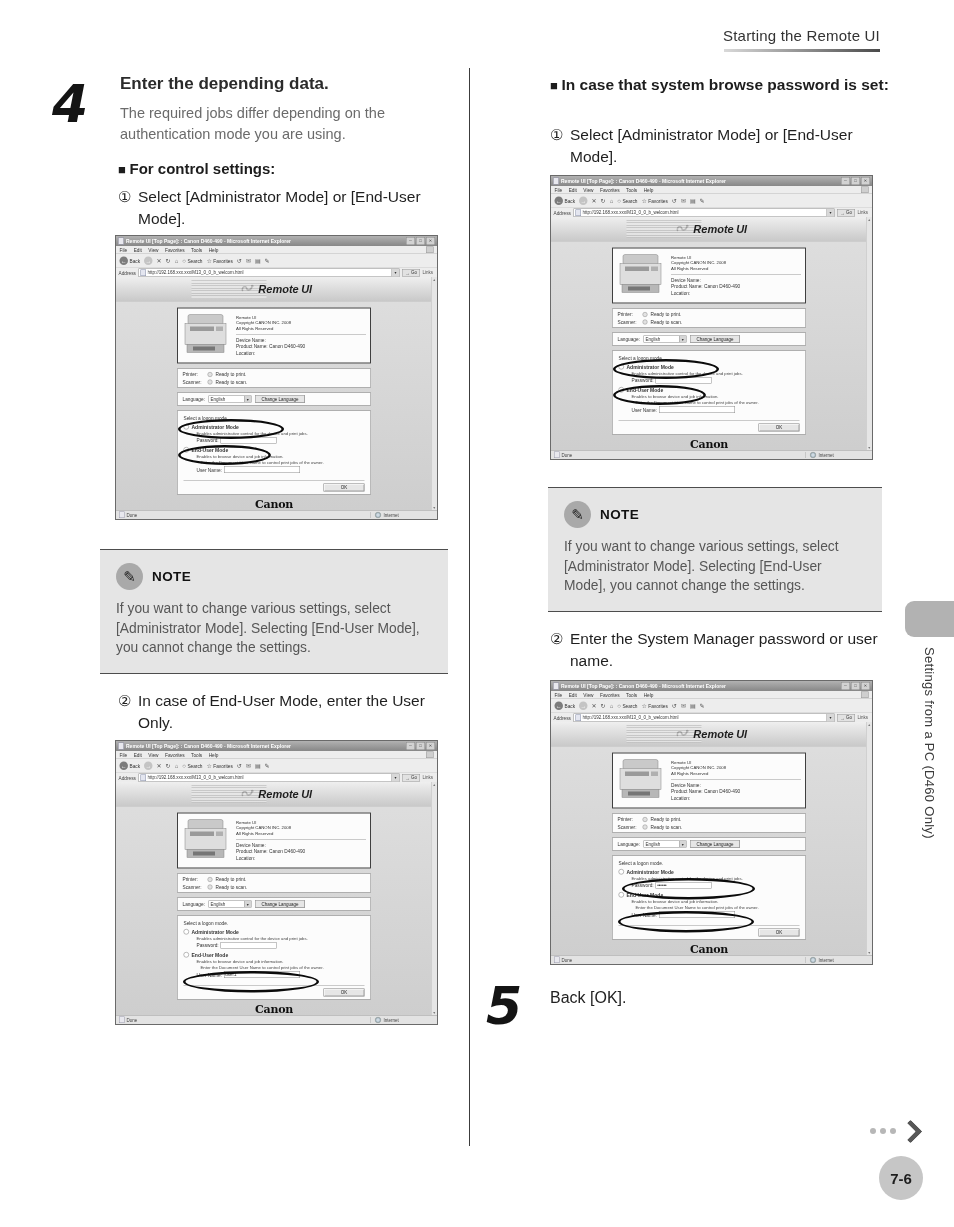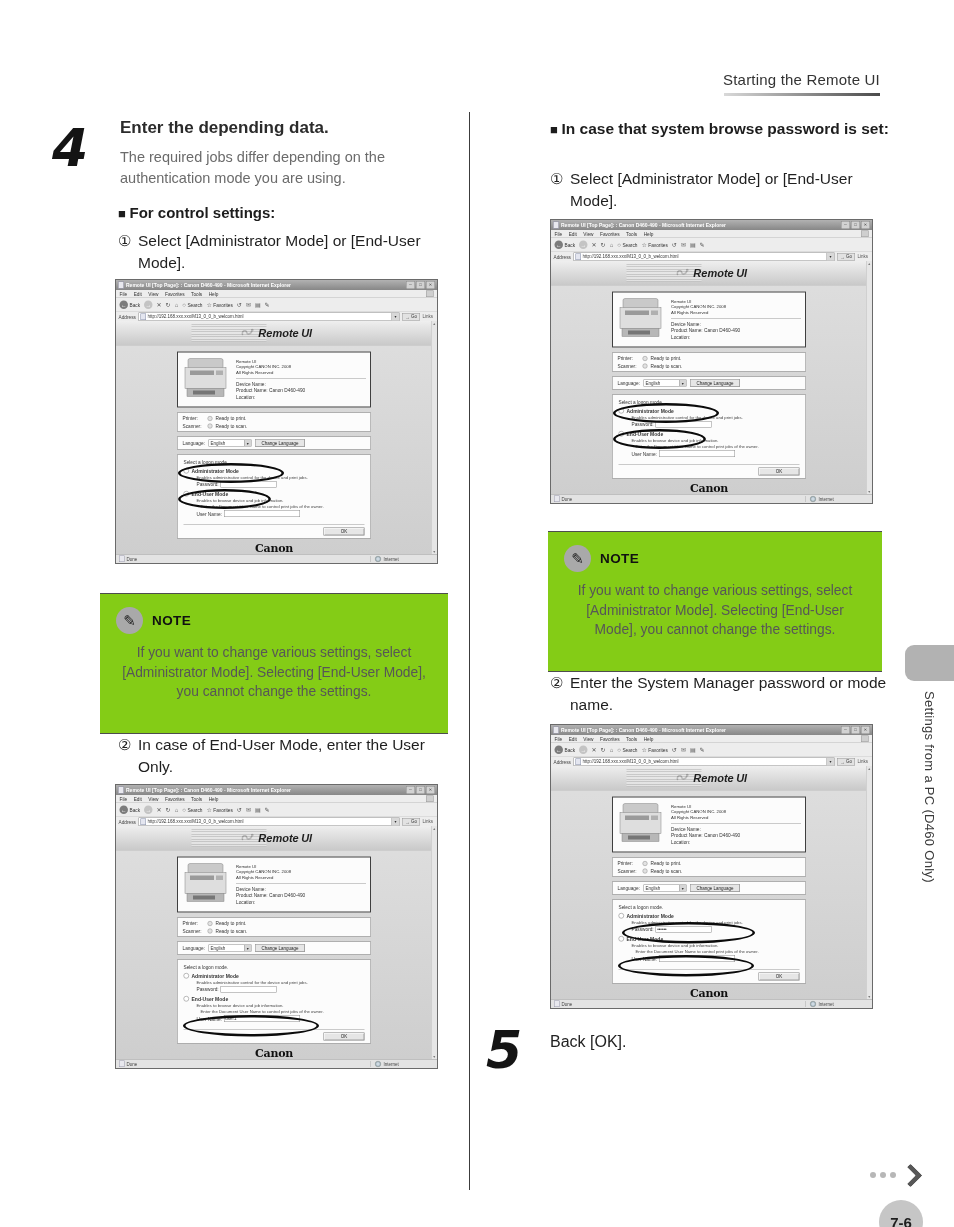--- a/index.html
+++ b/index.html
@@ -1,17 +1,17 @@
 <!DOCTYPE html>
 <html><head>
 <meta charset="utf-8">
 <style>
   html,body{margin:0;padding:0;background:#fff;}
   body{width:954px;height:1227px;position:relative;font-family:"Liberation Sans",sans-serif;overflow:hidden;}
-  .abs{position:absolute;margin-top:44px;}
+  .abs{position:absolute;}
 
   
   .page-header{top:27px;right:74px;font-size:15px;color:#333;letter-spacing:.2px;}
   .header-underline{top:49px;right:74px;width:156px;height:3px;background:linear-gradient(to right,#d9d9d9,#4a4a4a);}
   .col-divider{left:469px;top:68px;width:1px;height:1078px;background:#3c3c3c;}
 
   .step-num{font-family:"DejaVu Sans",sans-serif;font-weight:bold;font-style:italic;font-size:52px;color:#141414;line-height:1;}
   .step4-num{left:52px;top:78px;}
   .step5-num{left:486px;top:980px;}
   .step4-title{left:120px;top:74px;font-size:17px;color:#2b2b2b;font-weight:bold;}
@@ -23,21 +23,21 @@
   .bh-left{left:118px;top:158px;width:330px;}
   .bh-right{left:550px;top:74px;width:332px;font-size:15.5px;}
 
   .num-item{display:flex;font-size:15.5px;color:#1f1f1f;line-height:1.42;}
   .num-item .inum{flex:0 0 20px;font-size:15px;}
   .item-l1{left:118px;top:186px;width:326px;}
   .item-l2{left:118px;top:690px;width:326px;}
   .item-r1{left:550px;top:124px;width:330px;}
   .item-r2{left:550px;top:628px;width:338px;}
 
-  .note-box{background:#84cc16;border-top:1px solid #4d4d4d;border-bottom:1px solid #4d4d4d;padding:13px 16px 31px 16px;box-sizing:border-box;text-align:center;}
+  .note-box{background:#e5e5e5;border-top:1px solid #4d4d4d;border-bottom:1px solid #4d4d4d;padding:13px 16px 15px 16px;box-sizing:border-box;}
   .note-l{left:100px;top:549px;width:348px;}
   .note-r{left:548px;top:487px;width:334px;}
   .note-head{display:flex;align-items:center;gap:9px;}
   .note-icon{width:27px;height:27px;border-radius:50%;background:#a9a9a9;color:#1c1c1c;display:flex;align-items:center;justify-content:center;font-size:15px;}
   .note-icon::before{content:"✎";}
   .note-label{font-weight:bold;font-size:13.5px;color:#111;letter-spacing:.4px;}
   .note-text{margin-top:9px;font-size:13.8px;color:#575757;line-height:1.42;}
 
   .side-tab{right:0;top:601px;width:49px;height:36px;background:#b2b2b2;border-radius:9px 0 0 9px;}
   .side-label{top:647px;right:17px;writing-mode:vertical-rl;font-size:13px;color:#3a3a3a;letter-spacing:.3px;}
@@ -681,21 +681,21 @@
 <div class="abs note-box note-r">
   <div class="note-head">
     <span class="note-icon"></span>
     <span class="note-label">NOTE</span>
   </div>
   <div class="note-text">If you want to change various settings, select [Administrator Mode]. Selecting [End-User Mode], you cannot change the settings.</div>
 </div>
 
 <div class="abs num-item item-r2">
   <span class="inum">②</span>
-  <span class="itext">Enter the System Manager password or mode name.</span>
+  <span class="itext">Enter the System Manager password or user name.</span>
 </div>
 
 <div class="abs shot s3">
   <div class="shot-scale">
     <div class="win">
       <div class="titlebar">
         <span class="ticon"></span>
         <span class="ttext">Remote UI [Top Page]: : Canon D460-490 - Microsoft Internet Explorer</span>
         <span class="wbtns">
           <span class="wbtn">─</span>

